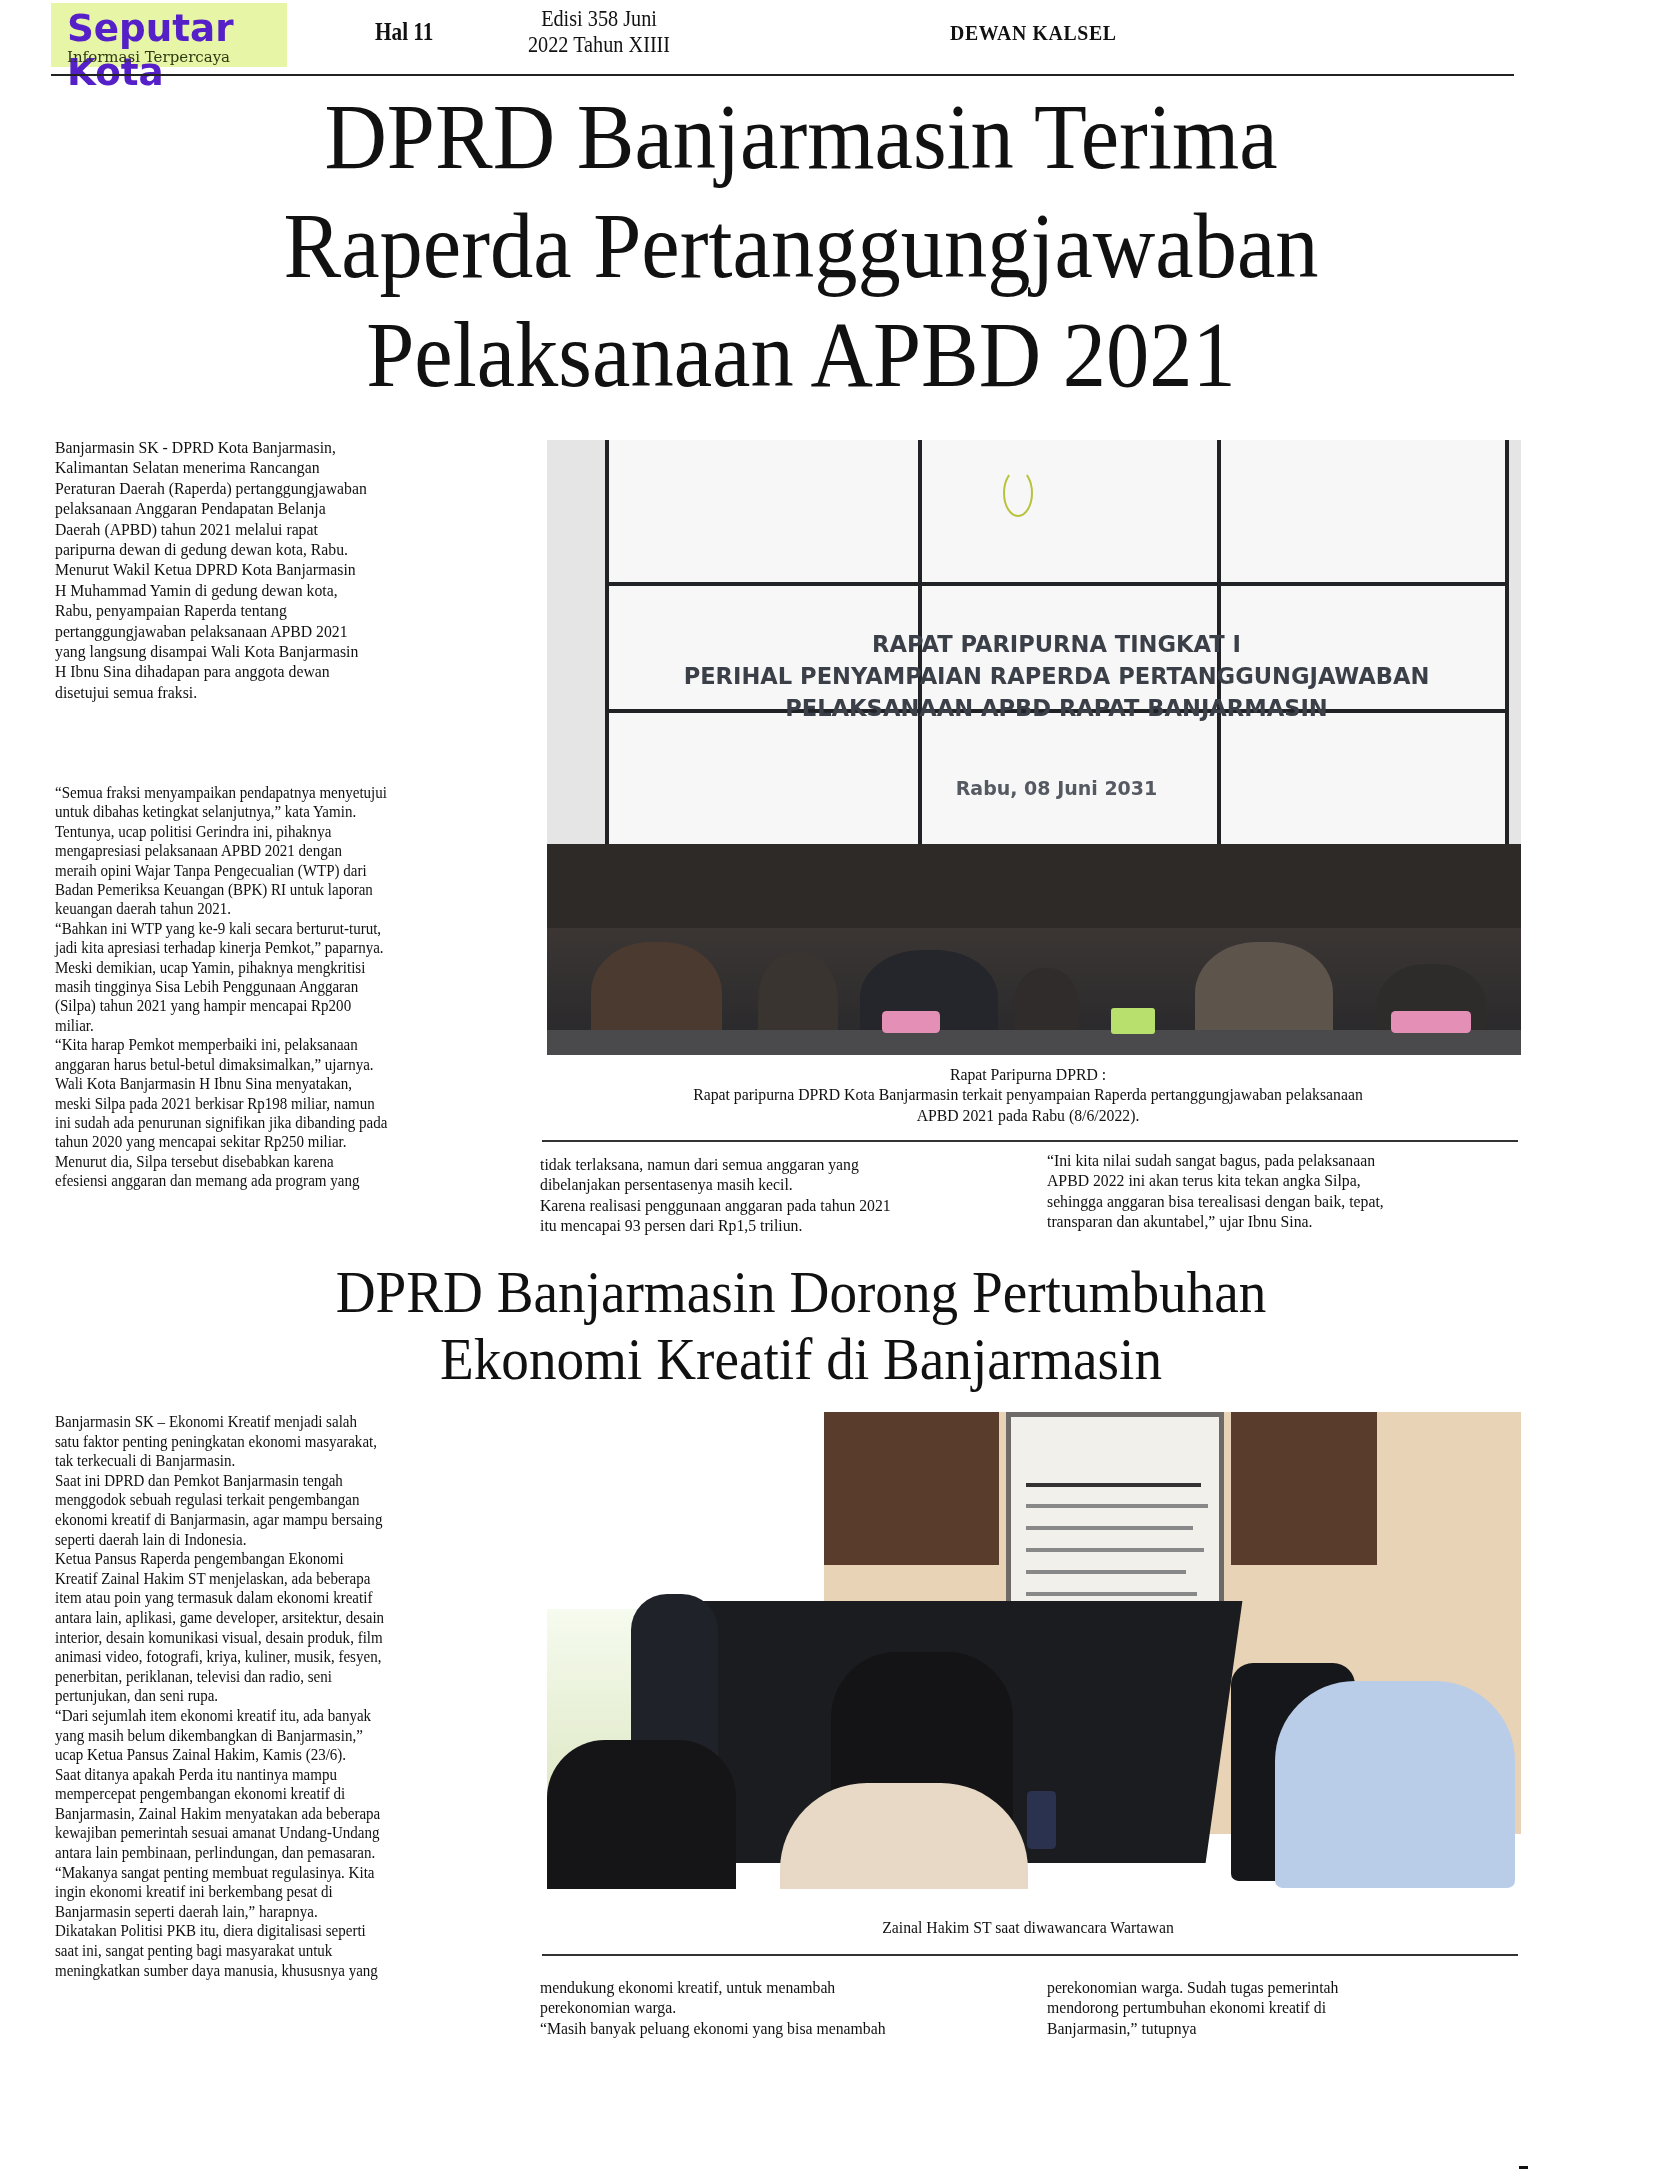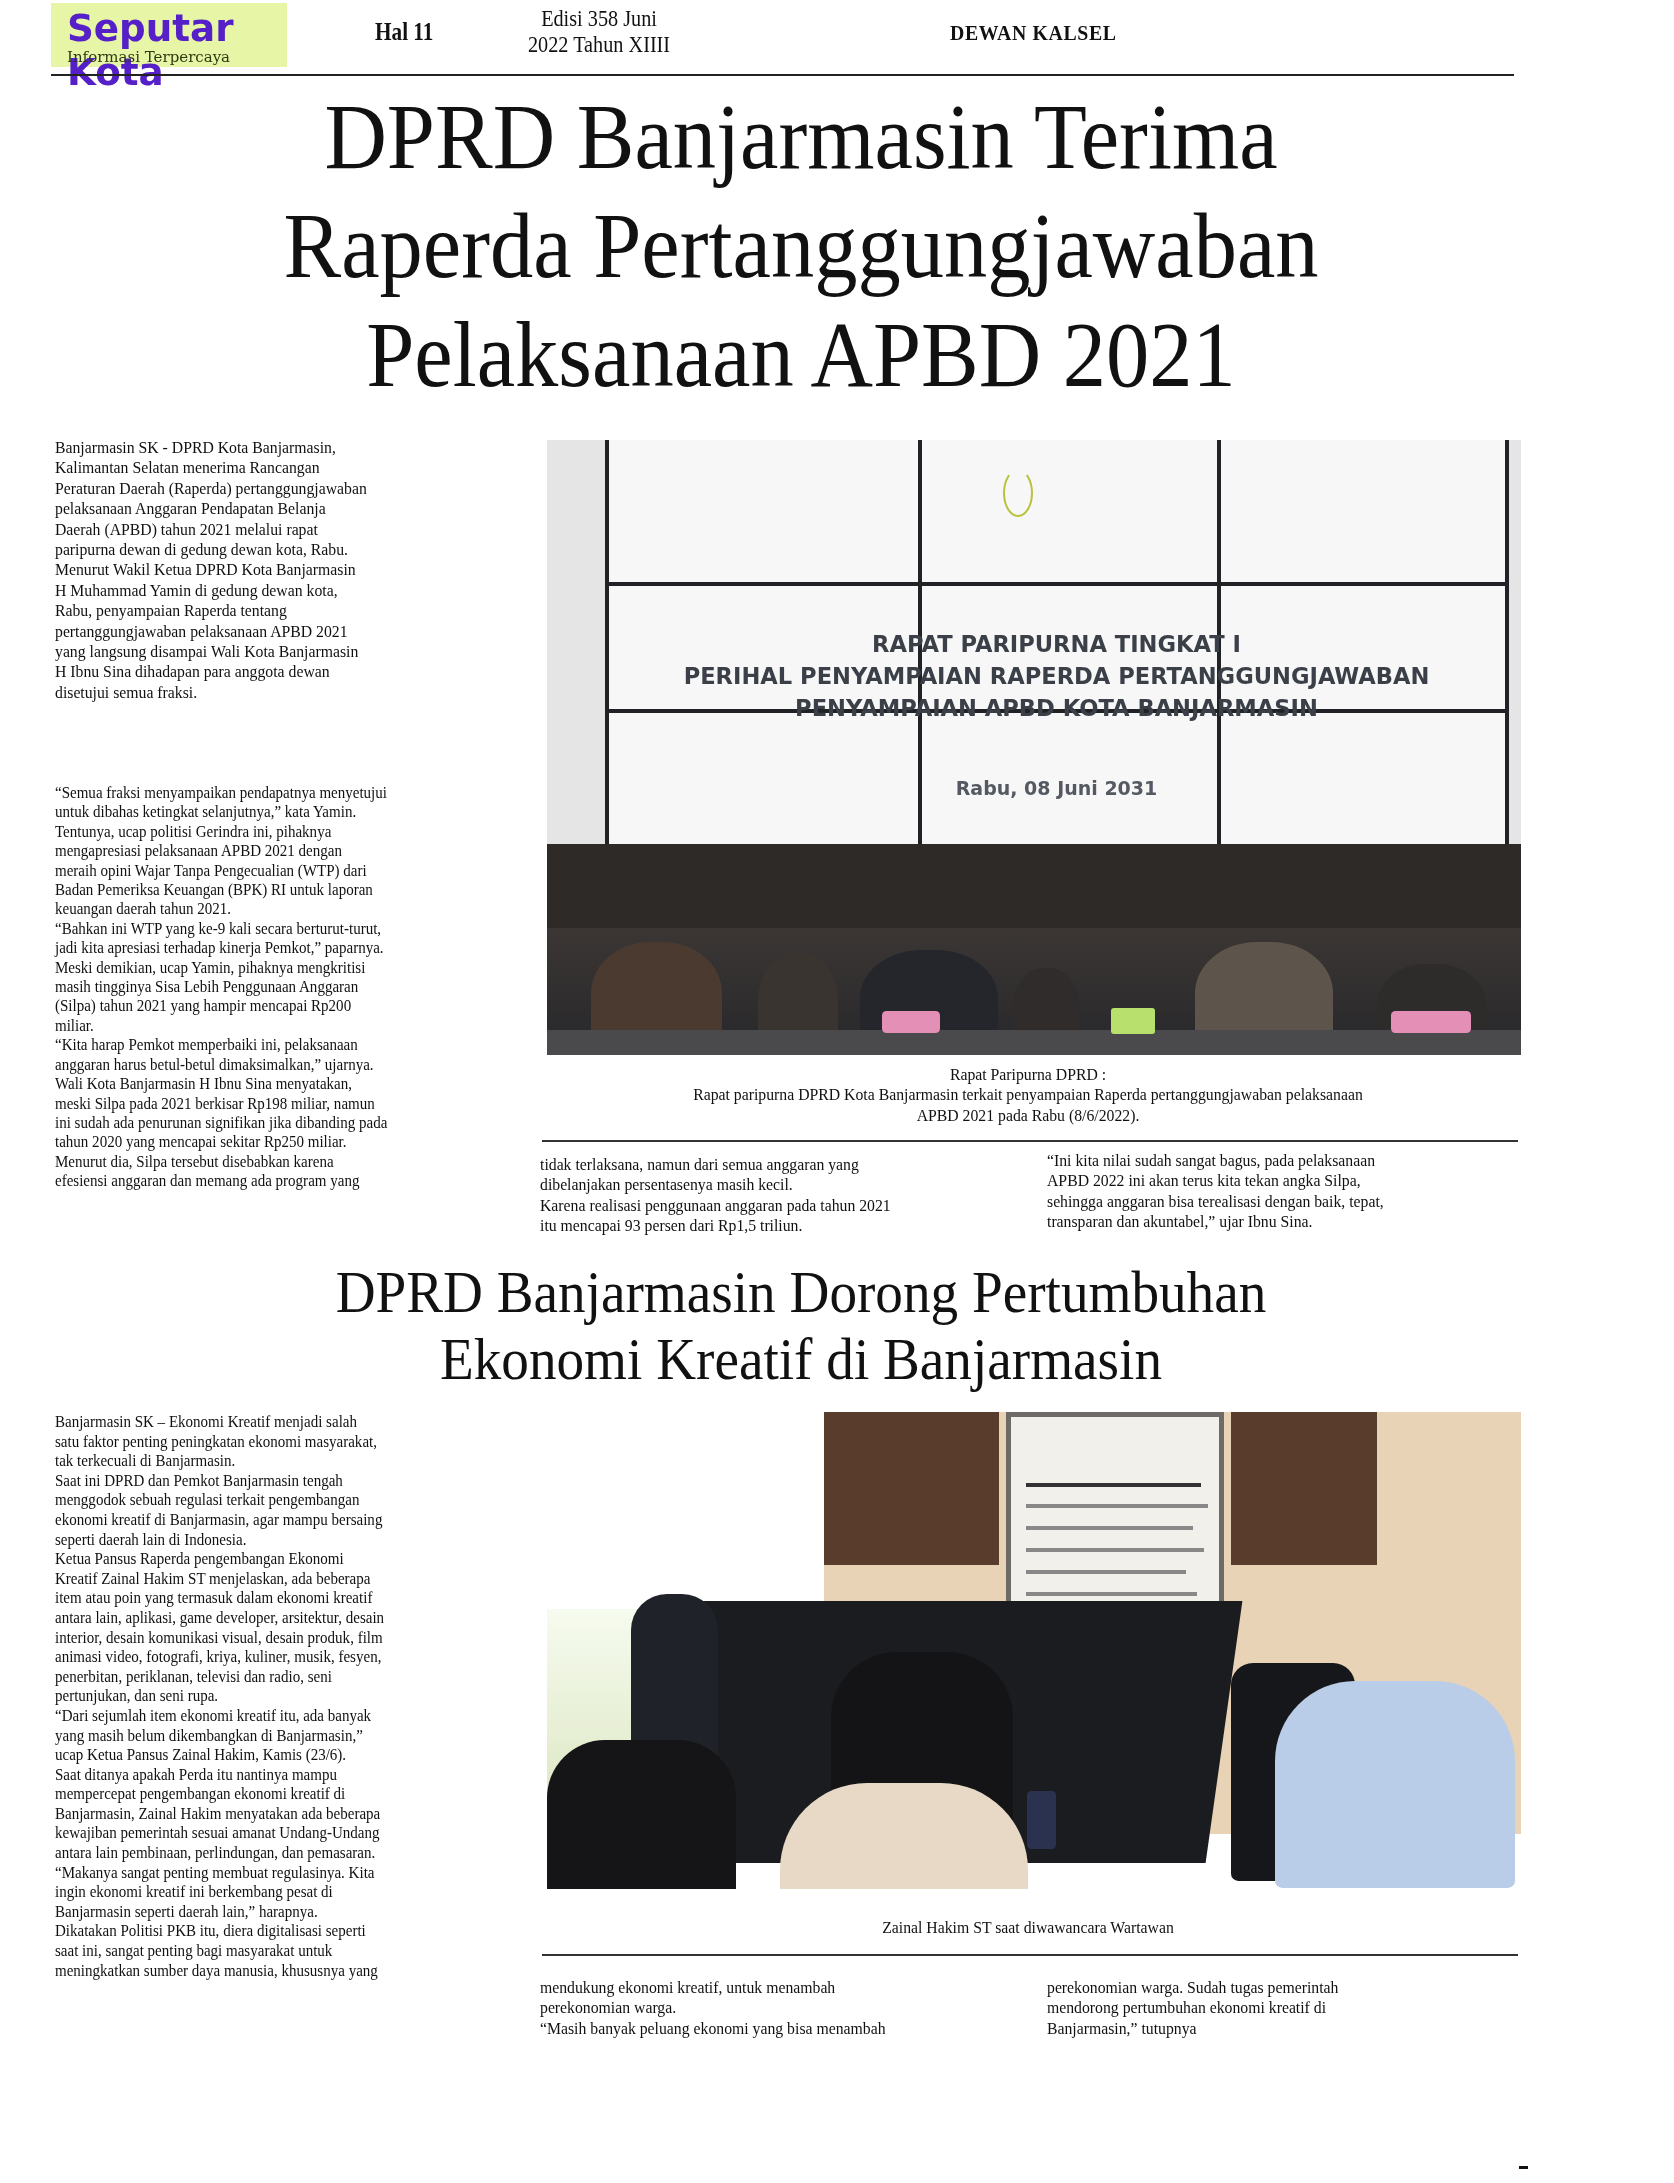--- a/index.html
+++ b/index.html
@@ -130,21 +130,21 @@
   <div class="p1-gridv" style="left:58px"></div>
   <div class="p1-gridv" style="left:371px"></div>
   <div class="p1-gridv" style="left:670px"></div>
   <div class="p1-gridv" style="left:958px"></div>
   <div class="p1-gridh" style="top:142px"></div>
   <div class="p1-gridh" style="top:269px"></div>
   <div class="p1-emblem"></div>
   <div class="p1-text p1-title">
     <div>RAPAT PARIPURNA TINGKAT I</div>
     <div>PERIHAL PENYAMPAIAN RAPERDA PERTANGGUNGJAWABAN</div>
-    <div>PENYAMPAIAN APBD KOTA BANJARMASIN</div>
+    <div>PELAKSANAAN APBD RAPAT BANJARMASIN</div>
   </div>
   <div class="p1-text p1-date">Rabu, 08 Juni 2031</div>
   <div class="p1-panel"></div>
   <div class="p1-desk"></div>
   <div class="p1-person" style="left:44px;top:502px;width:131px;height:113px;background:#4b3a30;"></div>
   <div class="p1-person" style="left:211px;top:513px;width:80px;height:102px;background:#3a3431;"></div>
   <div class="p1-person" style="left:313px;top:510px;width:138px;height:106px;background:#25262b;"></div>
   <div class="p1-person" style="left:466px;top:528px;width:66px;height:87px;background:#302c2b;"></div>
   <div class="p1-person" style="left:648px;top:502px;width:138px;height:113px;background:#5d544c;"></div>
   <div class="p1-person" style="left:830px;top:524px;width:109px;height:91px;background:#2e2b2b;"></div>

